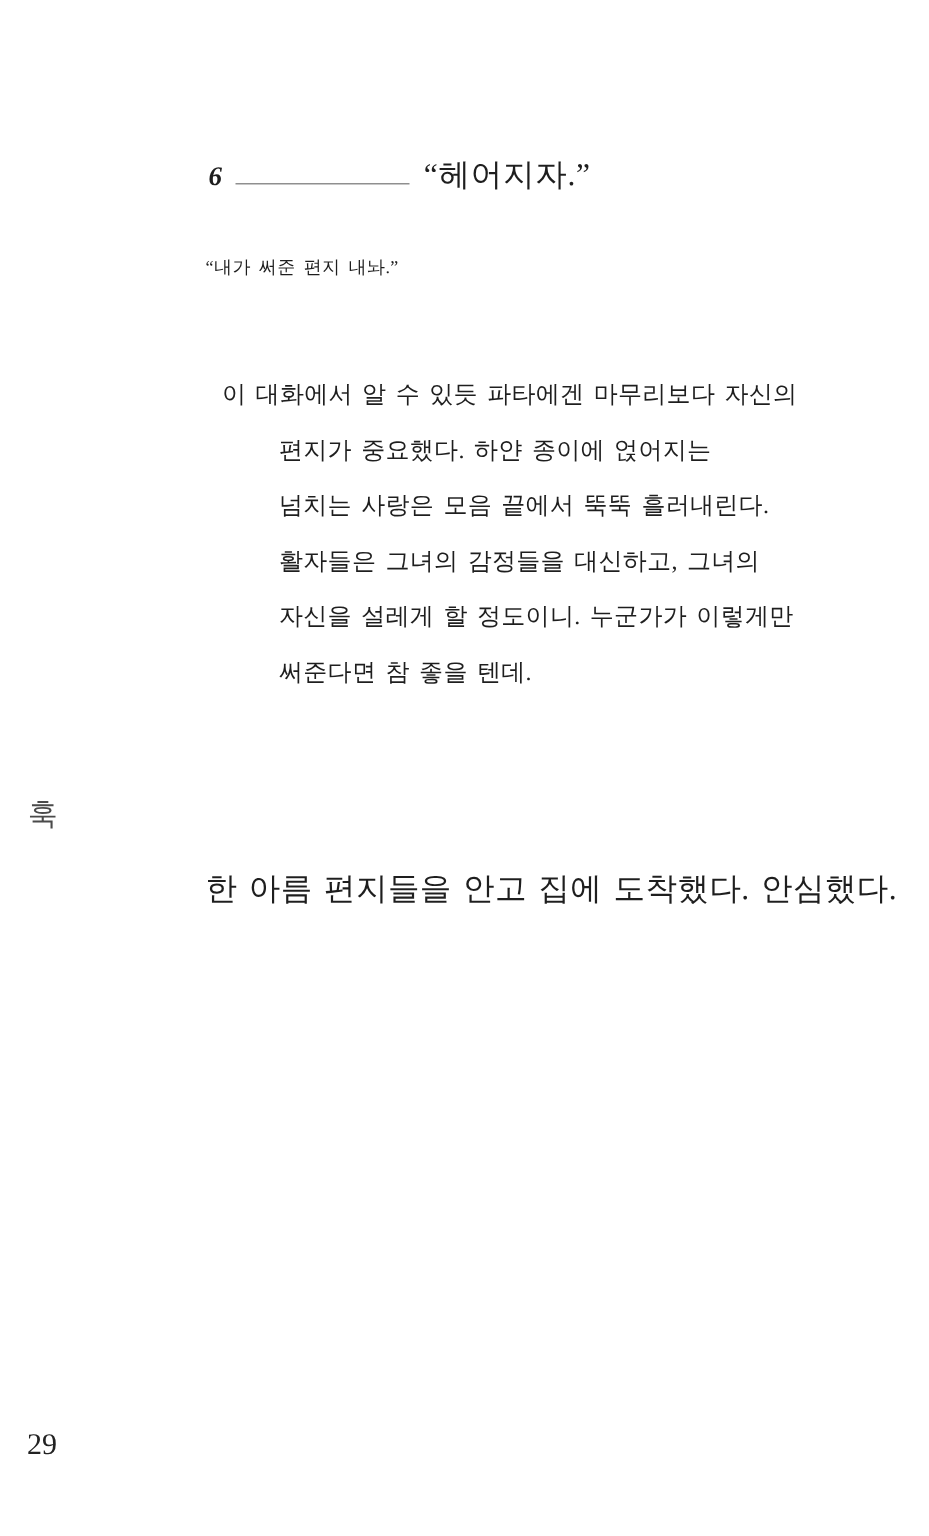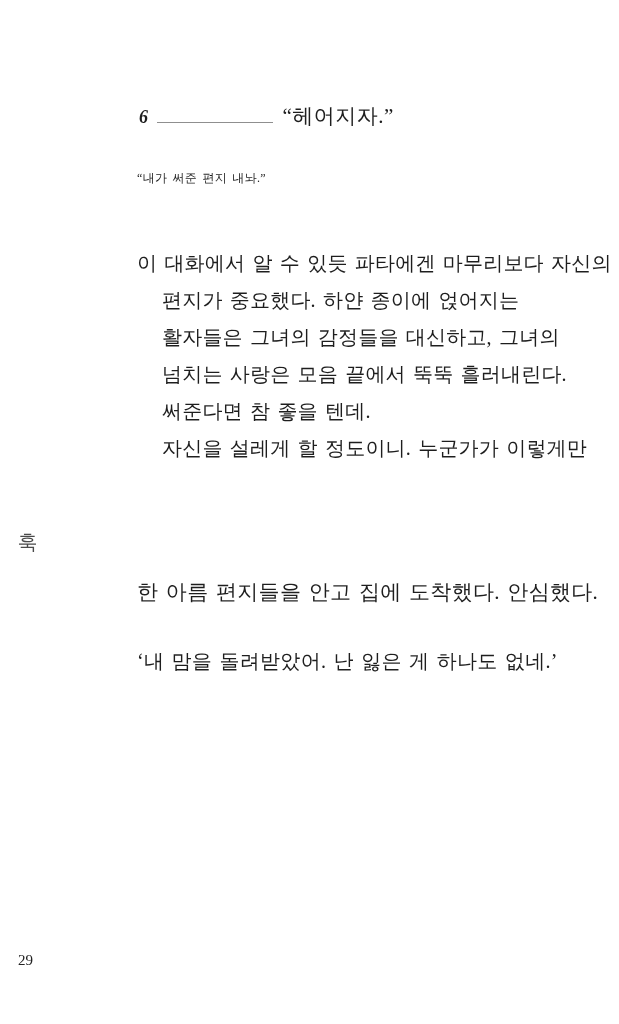--- a/index.html
+++ b/index.html
@@ -43,32 +43,32 @@
     top: 170px;
     left: 137px;
     font-size: 12px;
     letter-spacing: 0.3px;
     word-spacing: 2px;
     white-space: nowrap;
   }
   .body-block {
     position: absolute;
     top: 245px;
-    left: 137px;
+    left: 148px;
     width: 460px;
-    font-size: 20px;
+    font-size: 16px;
     line-height: 37px;
     letter-spacing: 0.2px;
     word-spacing: 2px;
   }
   .body-block .line {
     white-space: nowrap;
   }
   .body-block .line.hang {
-    margin-left: 25px;
+    margin-left: 38px;
   }
   .para-arrival {
     position: absolute;
     top: 578px;
     left: 137px;
     font-size: 21px;
     letter-spacing: 0.3px;
     word-spacing: 2px;
     white-space: nowrap;
     text-align: center;
@@ -89,45 +89,44 @@
     font-size: 20px;
     color: #4a4a4a;
     writing-mode: vertical-rl;
     text-orientation: upright;
     letter-spacing: 2px;
   }
   .page-number {
     position: absolute;
     top: 952px;
     left: 18px;
-    font-size: 15px;
+    font-size: 20px;
     color: #222222;
   }
 </style>
 </head>
 <body>
 
 <div class="page">
 
   <div class="heading">
     <span class="chapter-num">6</span><span class="blank-line"></span><span>“헤어지자.”</span>
   </div>
 
   <div class="quote1">“내가 써준 편지 내놔.”</div>
 
   <div class="body-block">
     <div class="line">이 대화에서 알 수 있듯 파타에겐 마무리보다 자신의</div>
     <div class="line hang">편지가 중요했다. 하얀 종이에 얹어지는</div>
+    <div class="line hang">넘치는 사랑은 모음 끝에서 뚝뚝 흘러내린다.</div>
     <div class="line hang">활자들은 그녀의 감정들을 대신하고, 그녀의</div>
-    <div class="line hang">넘치는 사랑은 모음 끝에서 뚝뚝 흘러내린다.</div>
+    <div class="line hang">자신을 설레게 할 정도이니. 누군가가 이렇게만</div>
     <div class="line hang">써준다면 참 좋을 텐데.</div>
-    <div class="line hang">자신을 설레게 할 정도이니. 누군가가 이렇게만</div>
   </div>
 
   <div class="para-arrival">한 아름 편지들을 안고 집에 도착했다. 안심했다.</div>
 
-  <div class="para-thought">‘내 맘을 돌려받았어. 난 잃은 게 하나도 없네.’</div>
 
   <div class="side-label">훅</div>
 
   <div class="page-number">29</div>
 
 </div>
 
 </body></html>

